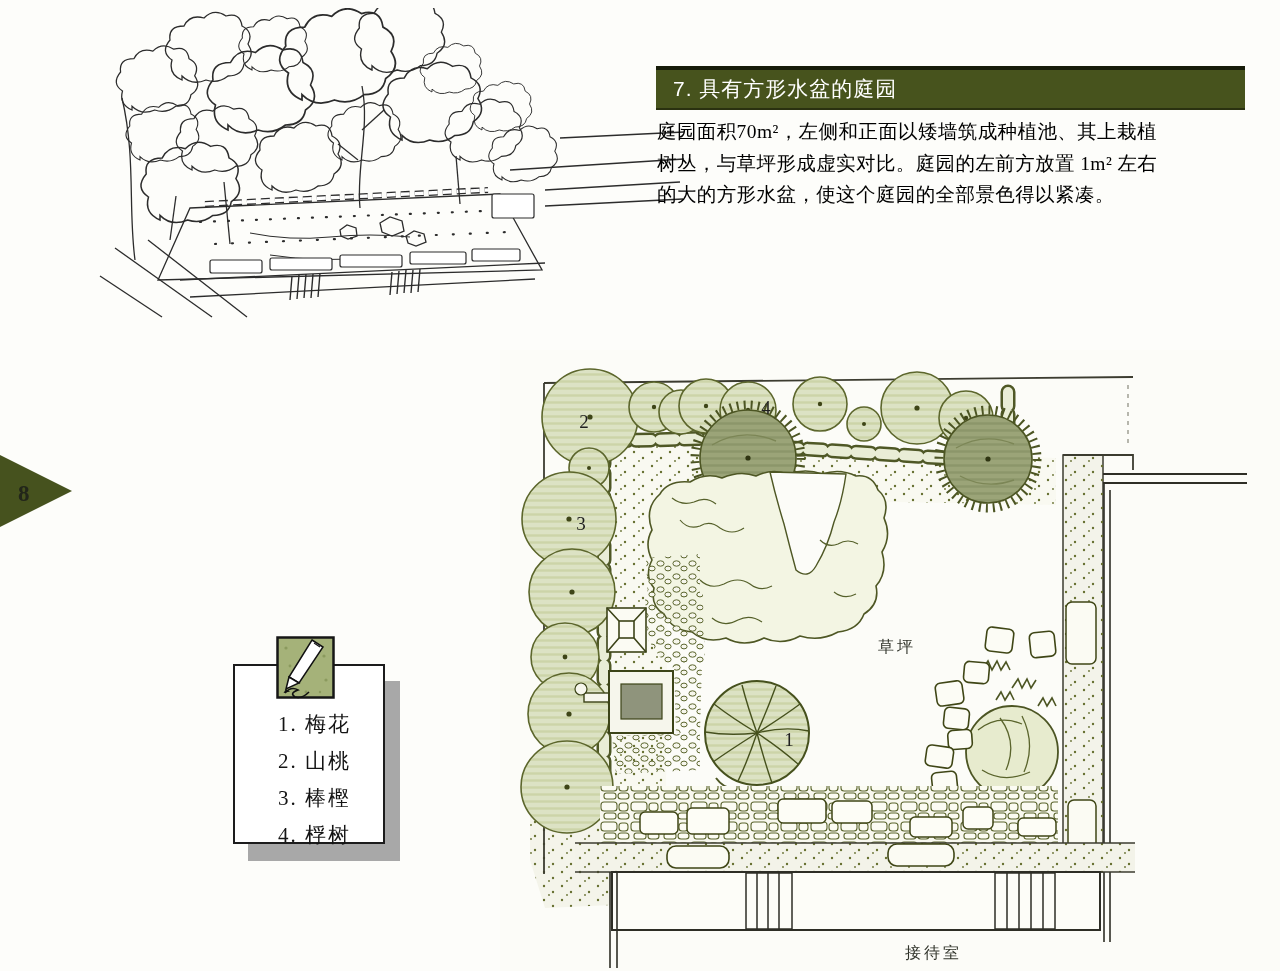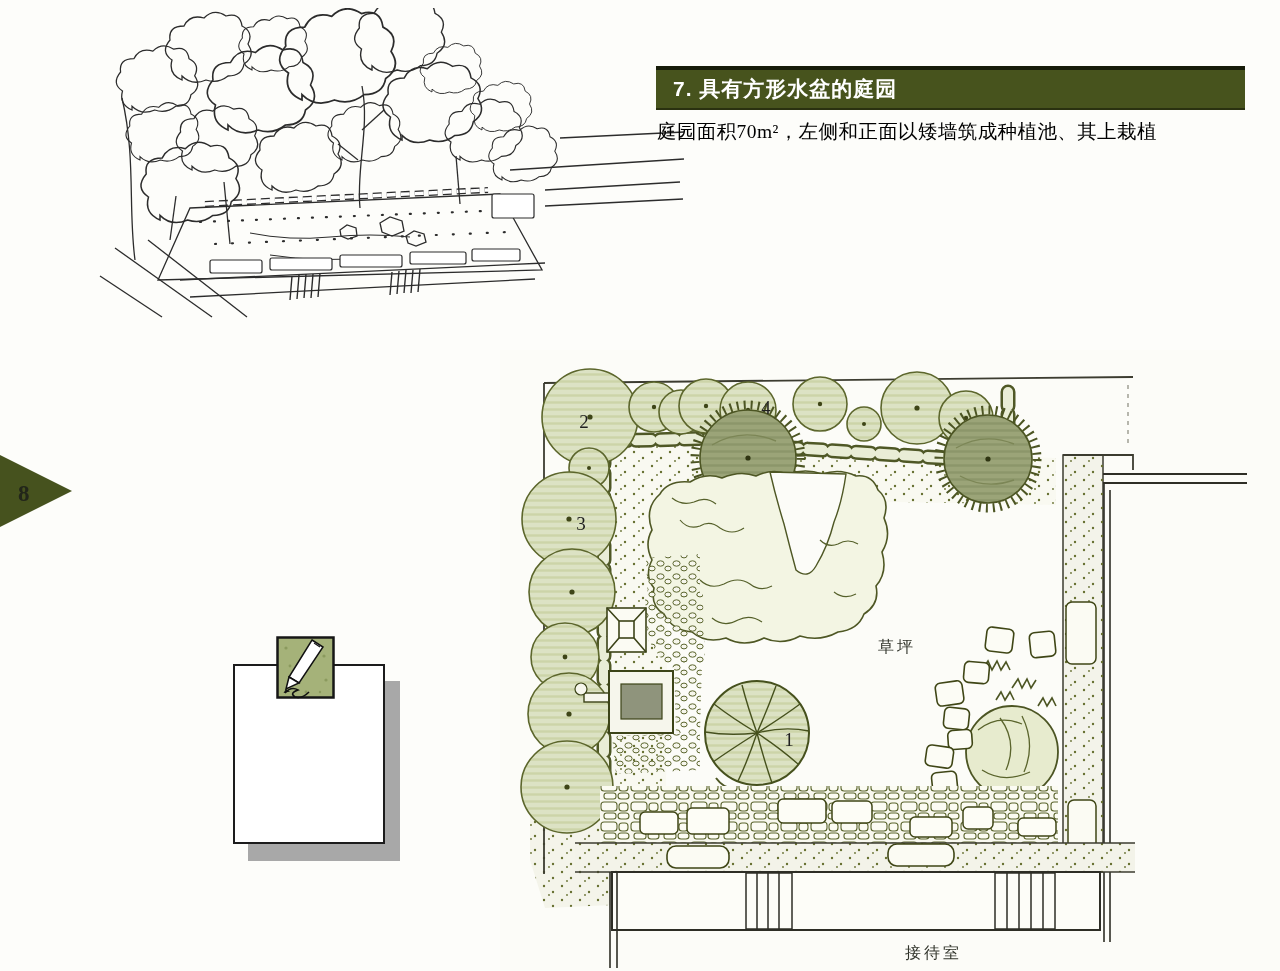--- a/index.html
+++ b/index.html
@@ -3,21 +3,21 @@
 <meta charset="utf-8">
 <style>
   html,body{margin:0;padding:0;}
   body{background:#e8e8e8;font-family:"Liberation Serif","DejaVu Serif",serif;}
   #page{position:relative;width:1280px;height:971px;background:#fdfdfa;overflow:hidden;}
   .abs{position:absolute;}
   
   #title-bar{left:656px;top:66px;width:589px;height:44px;background:#47531d;
     border-top:4px solid #171c09;border-bottom:2px solid #2a3110;box-sizing:border-box;}
   #title-bar .t{color:#ffffff;font-family:"Liberation Sans","DejaVu Sans",sans-serif;
-    font-weight:bold;font-size:21px;line-height:38px;padding-left:17px;letter-spacing:1px;}
+    font-weight:normal;font-size:21px;line-height:38px;padding-left:17px;letter-spacing:1px;}
   
   #desc{left:657px;top:116px;width:596px;color:#000000;font-size:19.5px;}
   #desc .line{height:31.5px;line-height:31.5px;letter-spacing:0.4px;white-space:nowrap;}
   
   #page-marker{left:0px;top:455px;width:76px;height:74px;}
   
   #legend-box{left:233px;top:664px;width:152px;height:180px;background:#ffffff;
     border:2px solid #1c1c1c;box-shadow:15px 17px 0 0 #a8a8a8;box-sizing:border-box;}
   .legend-line{height:2px;background:#2a2a2a;}
   #legend-items{left:278px;top:706px;width:110px;}
@@ -106,20 +106,22 @@
       </g>
     </svg>
   </div>
 
   <div class="abs" id="title-bar">
     <div class="t">7. 具有方形水盆的庭园</div>
   </div>
 
   <div class="abs" id="desc">
     <div class="line">庭园面积70m²，左侧和正面以矮墙筑成种植池、其上栽植</div>
+    <div class="line">树丛，与草坪形成虚实对比。庭园的左前方放置 1m² 左右</div>
+    <div class="line">的大的方形水盆，使这个庭园的全部景色得以紧凑。</div>
   </div>
 
   <div class="abs" id="page-marker">
     <svg width="76" height="74" viewBox="0 0 76 74">
       <polygon points="0,0 72,36 0,72" fill="#46521e"></polygon>
       <text x="18" y="46" fill="#ffffff" font-size="23" font-weight="bold" font-family="Liberation Sans, DejaVu Sans, sans-serif">8</text>
     </svg>
   </div>
 
   <div class="abs legend-line" style="left:237px;top:681px;width:150px;"></div>
@@ -135,20 +137,26 @@
         <circle cx="50" cy="44" r="1.6"></circle>
           <circle cx="30" cy="56" r="1.4"></circle>
           <circle cx="44" cy="56" r="1.2"></circle>
       </g>
       <path d="M36,4 L47,11 L23,47 L13,41 Z" fill="#ffffff" stroke="#111111" stroke-width="1.5"></path>
       <path d="M13,41 L23,47 L10,53 Z" fill="#ffffff" stroke="#111111" stroke-width="1.5"></path>
       <path d="M10,53 l-2.5,4 6.5,-1.5 z" fill="#111111"></path>
       <path d="M38,7 L44,11" stroke="#111111" stroke-width="1.2" fill="none"></path>
       <path d="M9,57 q6,-7 13,-3 q-9,3 -3,7 q7,2 14,-5" stroke="#111111" stroke-width="1.6" fill="none"></path>
     </svg>
+  </div>
+  <div class="abs" id="legend-items">
+    <div class="item">1. 梅花</div>
+    <div class="item">2. 山桃</div>
+    <div class="item">3. 棒樫</div>
+    <div class="item">4. 桴树</div>
   </div>
 
   <div class="abs" style="left:500px;top:350px;width:780px;height:621px;">
     <svg width="780" height="621" viewBox="500 350 780 621">
       <defs>
         <pattern id="streak" width="12" height="7" patternUnits="userSpaceOnUse">
           <rect width="12" height="7" fill="#dce2c4"></rect>
           <line x1="0" y1="3.5" x2="12" y2="3.5" stroke="#ccd4a8" stroke-width="2.4"></line>
         </pattern>
         <pattern id="dstreak" width="12" height="7" patternUnits="userSpaceOnUse">

